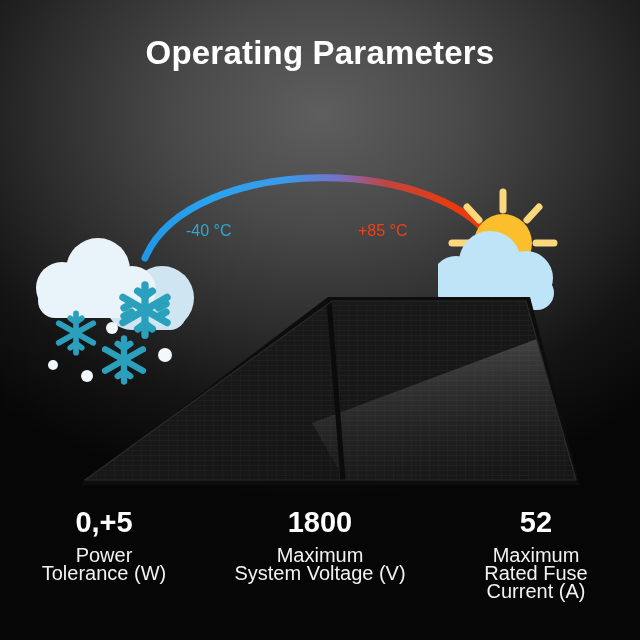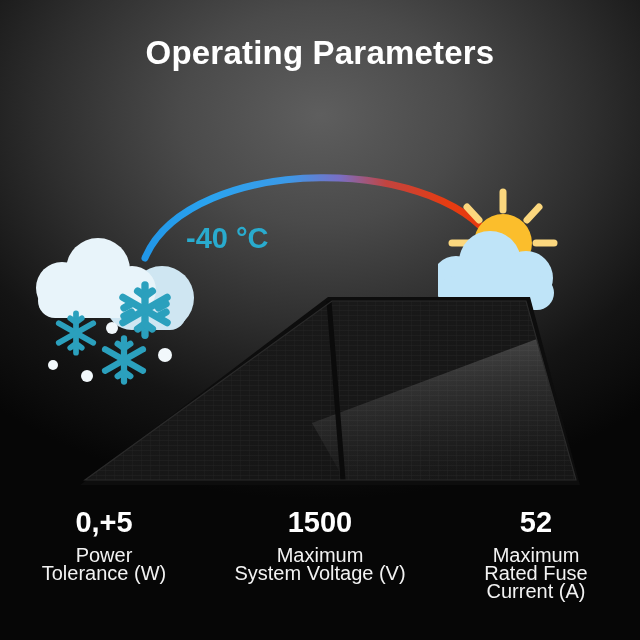--- a/index.html
+++ b/index.html
@@ -36,22 +36,22 @@
     position: absolute;
     left: 0;
     top: 130px;
     width: 640px;
     height: 180px;
   }
 
   
   .temp {
     position: absolute;
-    font-size: 29px;
-    font-weight: bold;
+    font-size: 16px;
+    font-weight: normal;
     white-space: nowrap;
   }
   #temp-min {
     left: 186px;
     top: 222px;
     color: #29abce;
   }
   #temp-max {
     left: 358px;
     top: 222px;
@@ -129,20 +129,21 @@
           <stop offset="68%" stop-color="#c2443f"></stop>
           <stop offset="85%" stop-color="#e63c12"></stop>
           <stop offset="100%" stop-color="#e8380d"></stop>
         </linearGradient>
       </defs>
       <path d="M 145,128 C 190,22 450,22 500,122" fill="none" stroke="url(#arcgrad)" stroke-width="7" stroke-linecap="round"></path>
     </svg>
   </div>
 
   <div class="temp" id="temp-min">-40 °C</div>
+  <div class="temp" id="temp-max">+85 °C</div>
 
   <div id="icon-cold">
     <svg width="200" height="165" viewBox="0 0 200 165">
 
       <g fill="#cfe6f2">
         <circle cx="142" cy="60" r="32"></circle>
         <circle cx="112" cy="66" r="26"></circle>
         <rect x="108" y="58" width="58" height="34" rx="16"></rect>
       </g>
 
@@ -256,21 +257,21 @@
     </svg>
   </div>
 
   <div id="stats">
     <div class="stat">
       <div class="stat-value">0,+5</div>
       <div class="stat-label">Power
 Tolerance (W)</div>
     </div>
     <div class="stat">
-      <div class="stat-value">1500</div>
+      <div class="stat-value">1800</div>
       <div class="stat-label">Maximum
 System Voltage (V)</div>
     </div>
     <div class="stat">
       <div class="stat-value">52</div>
       <div class="stat-label">Maximum
 Rated Fuse
 Current (A)</div>
     </div>
   </div>

